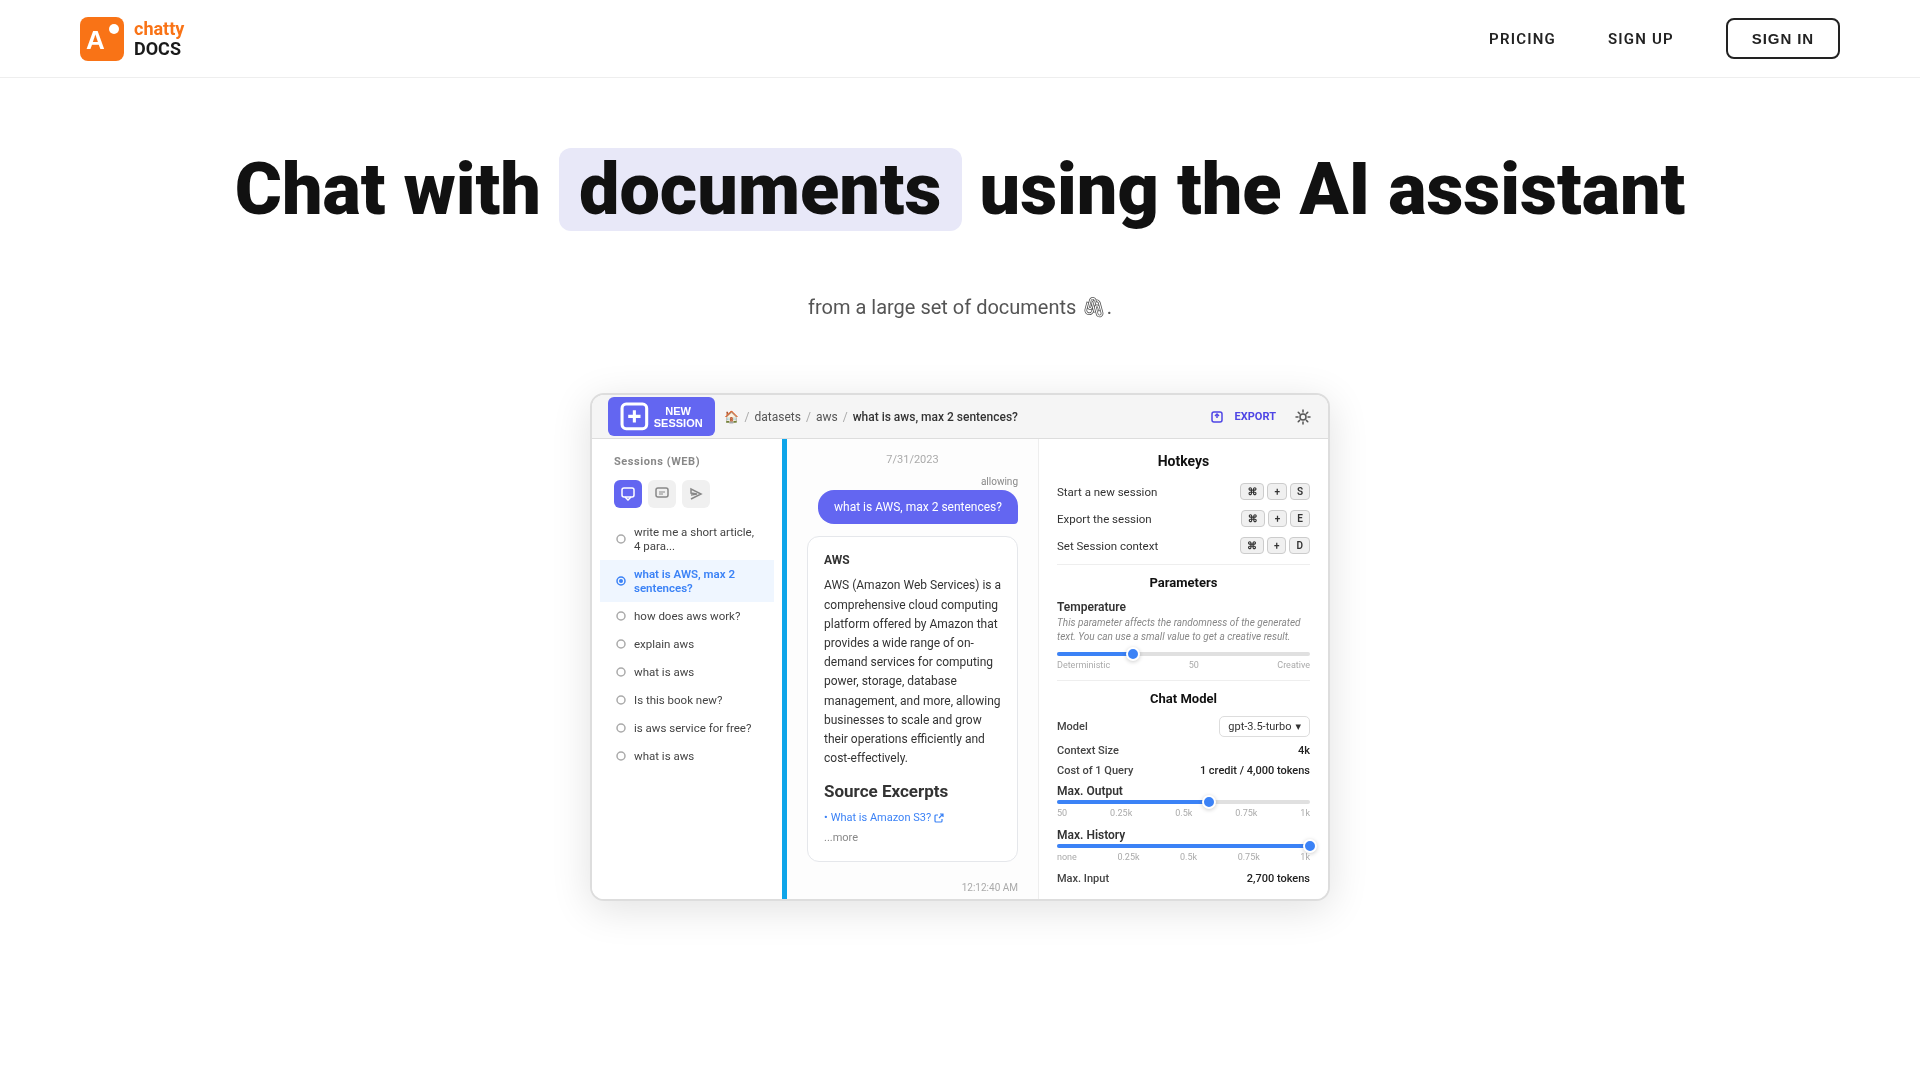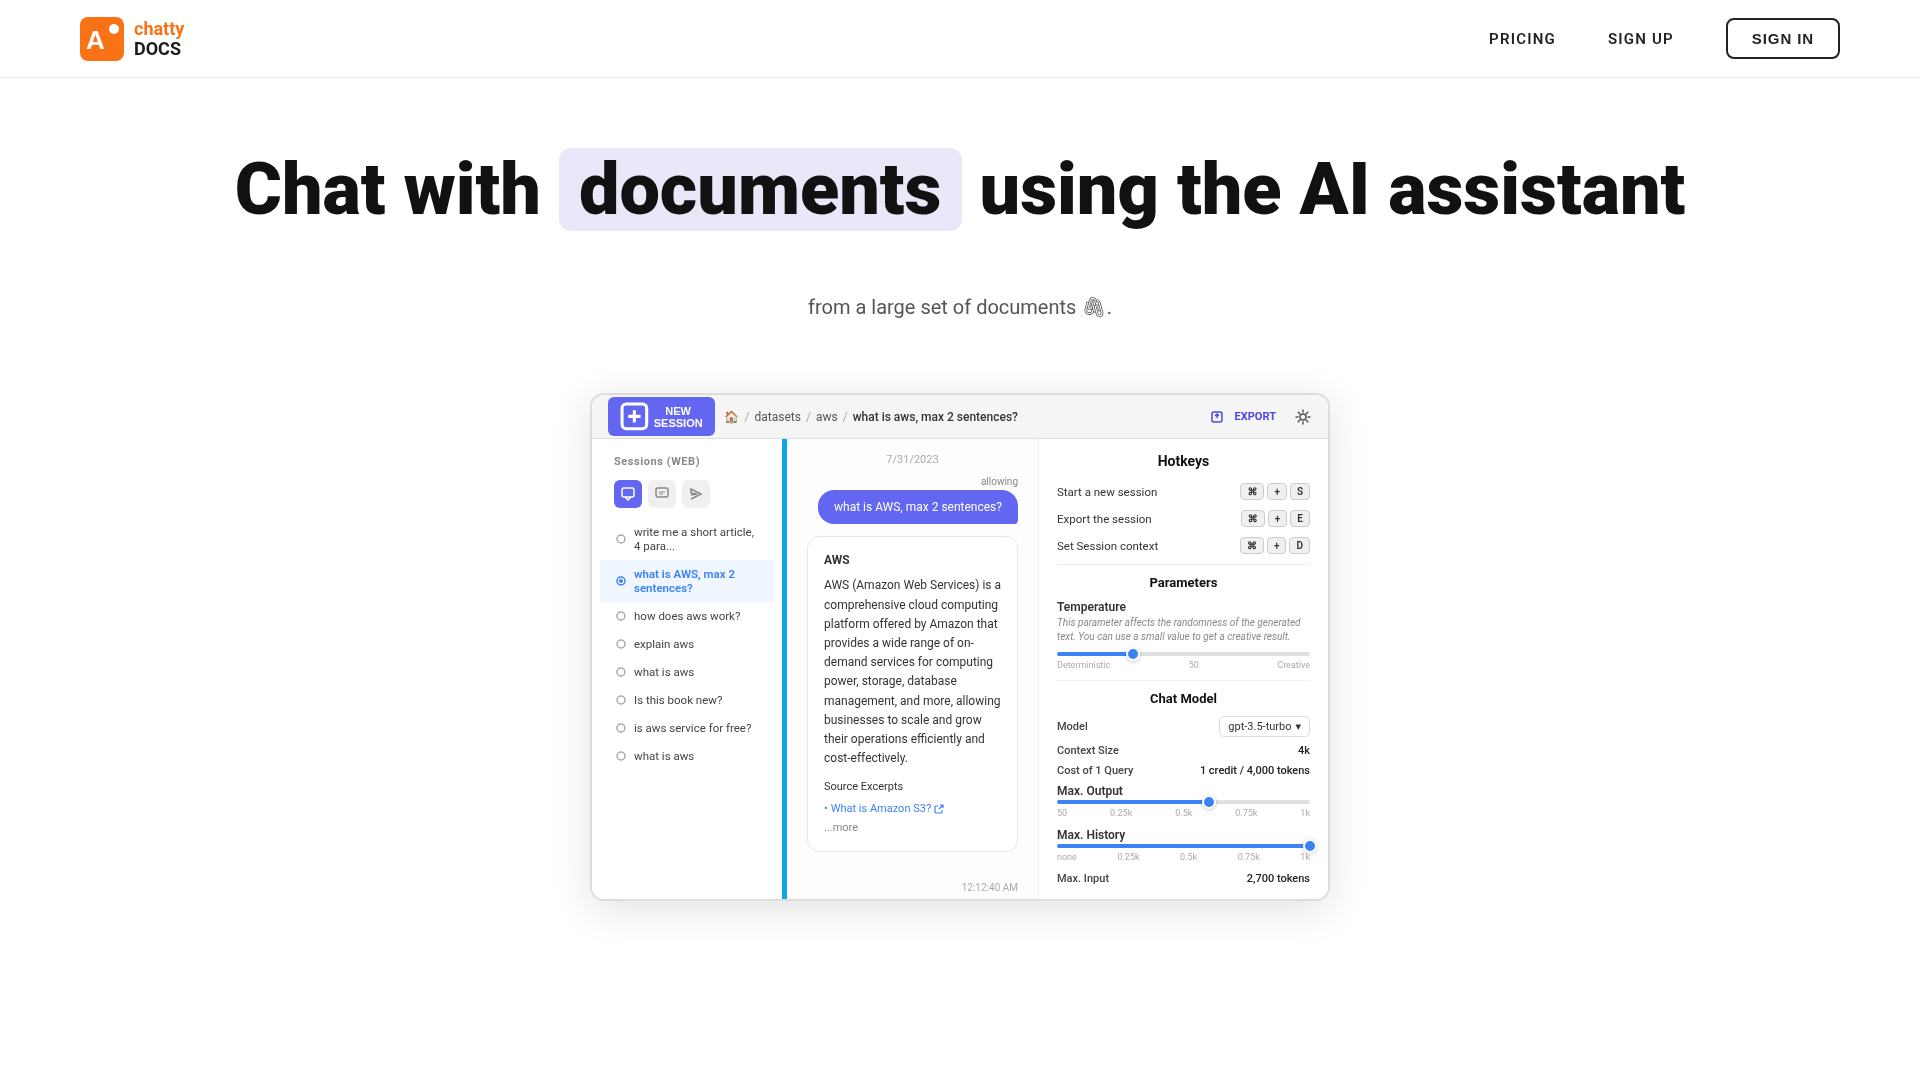--- a/index.html
+++ b/index.html
@@ -269,22 +269,22 @@
       line-height: 1.6;
       max-width: 360px;
     }
     .ai-response-label {
       font-weight: 700;
       font-size: 12px;
       color: #333;
       margin-bottom: 6px;
     }
     .source-excerpts-label {
-      font-weight: 400;
-      font-size: 11px;
+      font-weight: 700;
+      font-size: 17px;
       margin-top: 10px;
       color: #333;
     }
     .source-link {
       color: #3b82f6;
       font-size: 11px;
       text-decoration: none;
       display: flex;
       align-items: center;
       gap: 3px;

